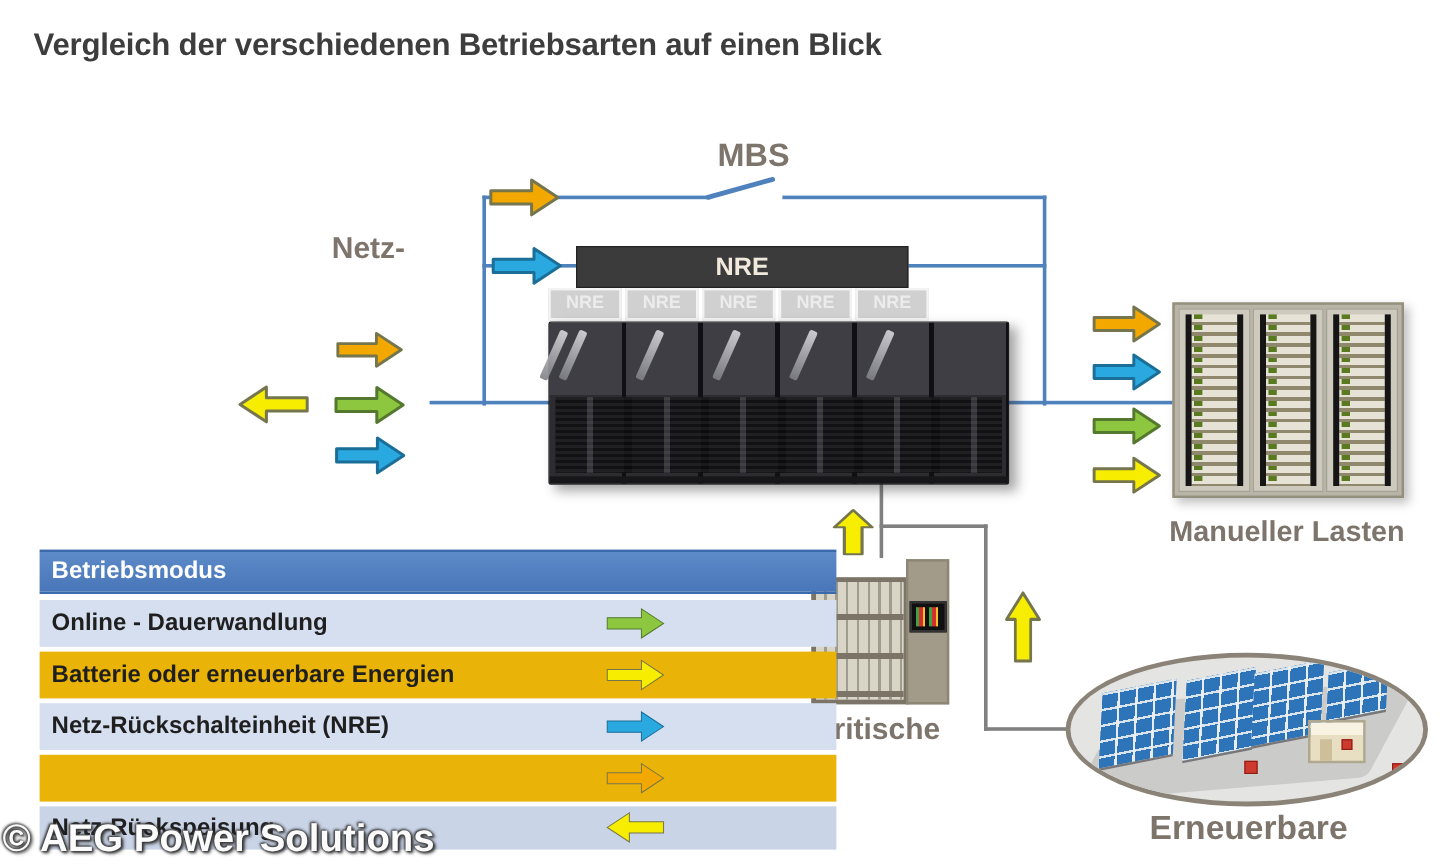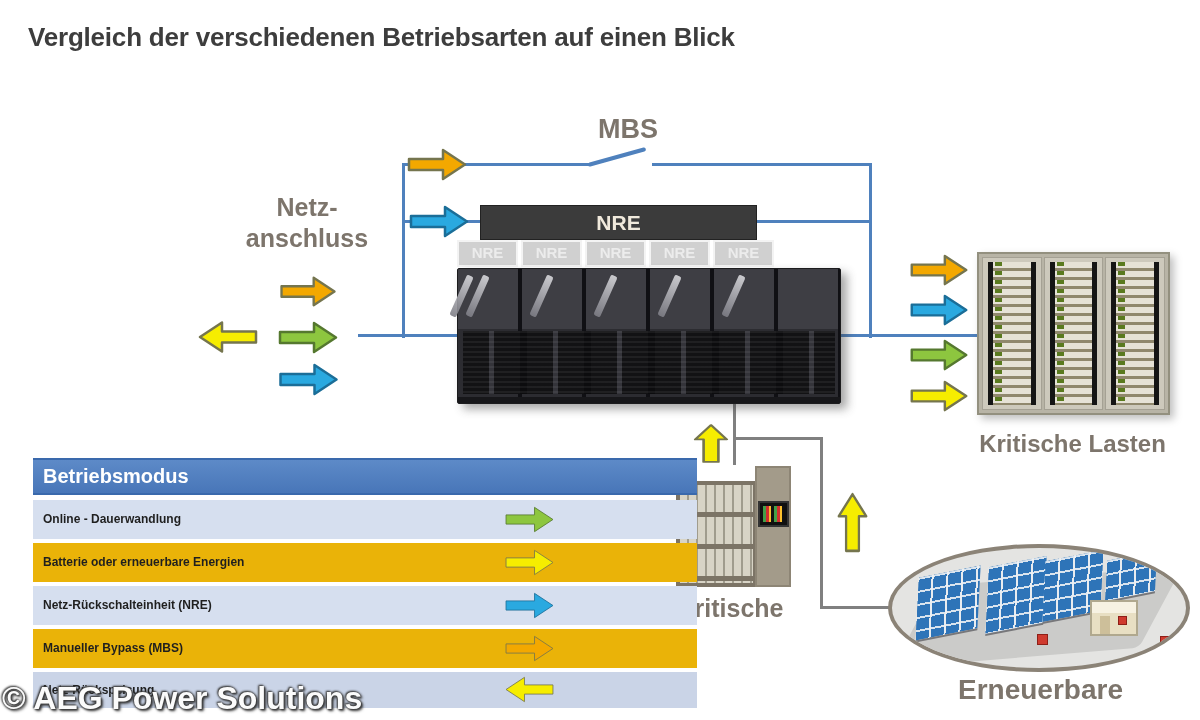--- a/index.html
+++ b/index.html
@@ -91,21 +91,21 @@
         background:linear-gradient(180deg,#f7f2e2 0 34%,#e8dfc3 34% 100%);}
   .hut-door{position:absolute;left:8px;top:14px;width:10px;height:18px;background:#cdbf9a;}
   .redbox{position:absolute;width:9px;height:9px;background:#cf3a2e;border:1px solid #8e1f17;}
   .rb1{left:145px;top:86px;} .rb2{left:268px;top:88px;} .rb3{left:226px;top:68px;width:7px;height:7px;}
 
   
   .legend{position:absolute;left:33px;top:458px;width:664px;z-index:5;}
   .legend-header{height:37px;background:linear-gradient(180deg,#5d8ac8,#4876b8);
         border-top:2px solid #3a69ac;border-bottom:2px solid #3a69ac;box-sizing:border-box;
         color:#ffffff;font-size:20px;font-weight:700;line-height:33px;padding-left:10px;margin-bottom:5px;}
-  .legend-row{position:relative;height:39px;margin-bottom:4px;font-size:12px;font-weight:700;
+  .legend-row{position:relative;height:39px;margin-bottom:4px;font-size:20px;font-weight:700;
         color:#1f1f1f;line-height:39px;padding-left:10px;box-sizing:border-box;}
   .row-a{background:#d6dfef;} .row-b{background:#eab308;} .row-c{background:#cad4e7;height:36px;line-height:36px;}
   .legend-arrow{position:absolute;left:470px;top:4px;}
   .row-c .legend-arrow{top:2px;}
 
   
   .watermark{position:absolute;left:2px;top:680px;font-size:32px;font-weight:600;color:#fbfbfb;z-index:9;
         text-shadow:0 0 3px #444,1px 1px 2px #333,-1px -1px 2px #333,2px 2px 3px rgba(40,40,40,.8);}
 </style>
 </head>
@@ -125,23 +125,22 @@
   <div class="bl" style="left:358px;top:334px;width:620px;height:3px;"></div>
 
   <div class="gl" style="left:733px;top:400px;width:3px;height:65px;"></div>
   <div class="gl" style="left:733px;top:437px;width:90px;height:3px;"></div>
   <div class="gl" style="left:820px;top:437px;width:3px;height:172px;"></div>
   <div class="gl" style="left:820px;top:606px;width:72px;height:3px;"></div>
 
   <div class="glabel lbl-mbs">MBS</div>
   <div class="glabel lbl-netz">
     <div>Netz-</div>
-    <div>anschluss</div>
-  </div>
-  <div class="glabel lbl-kritisch">Kritische Lasten</div>
+  </div>
+  <div class="glabel lbl-kritisch">Manueller Lasten</div>
   <div class="glabel lbl-batterie">Kritische</div>
   <div class="glabel lbl-erneuerbare">Erneuerbare</div>
 
   <div class="nre-main">NRE</div>
   <div class="nre-row">
     <div class="nre-mod">NRE</div>
     <div class="nre-mod">NRE</div>
     <div class="nre-mod">NRE</div>
     <div class="nre-mod">NRE</div>
     <div class="nre-mod">NRE</div>
@@ -248,21 +247,20 @@
           <polygon class="ar-yellow" points="3,13 37,13 37,4 59,18.5 37,33 37,24 3,24"></polygon>
         </svg>
     </div>
     <div class="legend-row row-a">
       <span>Netz-Rückschalteinheit (NRE)</span>
       <svg class="legend-arrow" width="53" height="31" viewBox="0 0 62 37">
           <polygon class="ar-blue" points="3,13 37,13 37,4 59,18.5 37,33 37,24 3,24"></polygon>
         </svg>
     </div>
     <div class="legend-row row-b">
-      <span>Manueller Bypass (MBS)</span>
       <svg class="legend-arrow" width="53" height="31" viewBox="0 0 62 37">
           <polygon class="ar-orange" points="3,13 37,13 37,4 59,18.5 37,33 37,24 3,24"></polygon>
         </svg>
     </div>
     <div class="legend-row row-c">
       <span>Netz-Rückspeisung</span>
       <svg class="legend-arrow" width="53" height="31" viewBox="0 0 62 37">
           <polygon class="ar-yellow" points="59,13 25,13 25,4 3,18.5 25,33 25,24 59,24"></polygon>
         </svg>
     </div>

